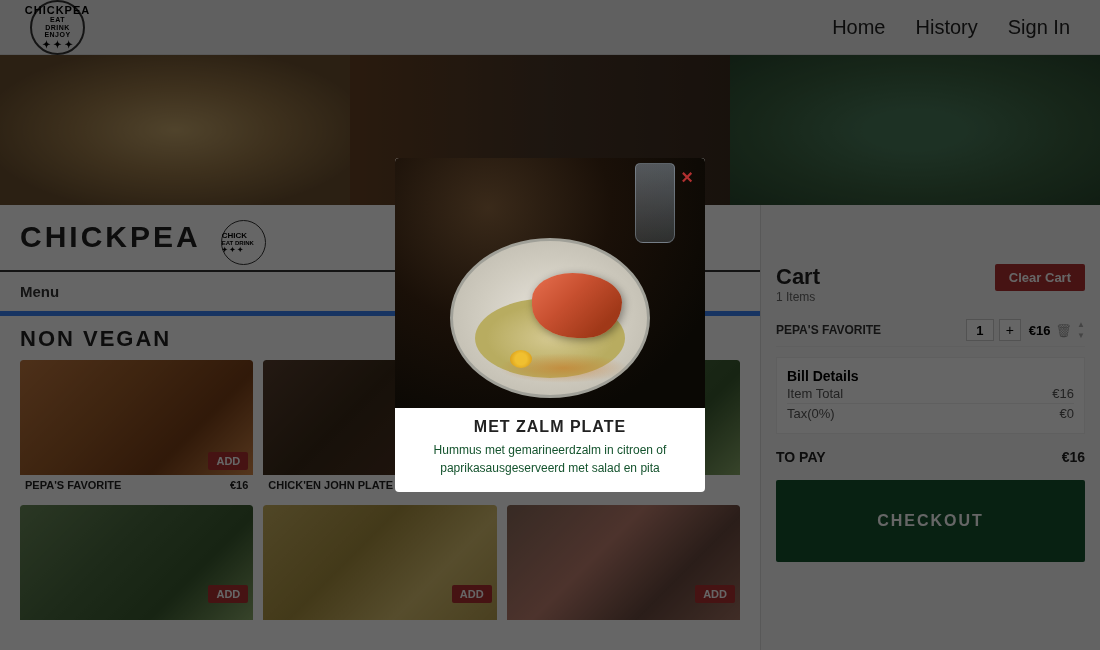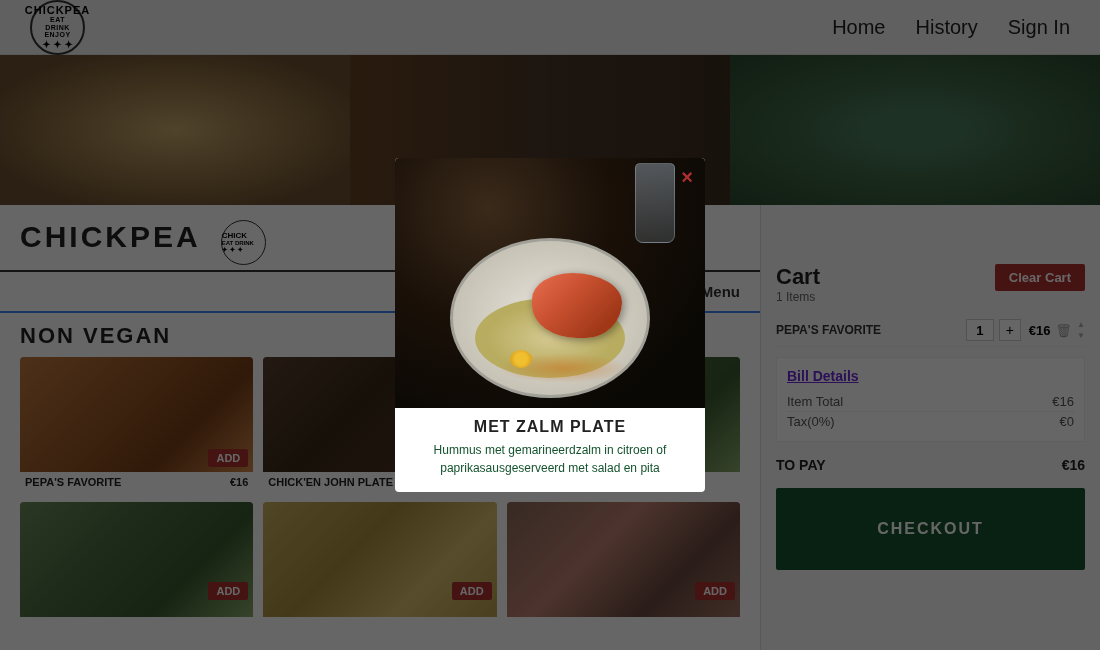--- a/index.html
+++ b/index.html
@@ -109,22 +109,21 @@
       border-radius: 50%;
       width: 45px;
       height: 45px;
       justify-content: center;
       font-weight: bold;
     }
     .menu-tabs {
       padding: 8px 20px;
       display: flex;
       gap: 15px;
-      border-bottom: 2px solid #3b82f6;
-      justify-content: flex-end;
+      border-bottom: 5px solid #3b82f6;
     }
     .menu-tab {
       font-size: 15px;
       font-weight: 600;
       cursor: pointer;
       padding: 3px 0;
       color: #333;
     }
     .section-title {
       padding: 10px 20px 8px;
@@ -288,23 +287,22 @@
       cursor: pointer;
     }
     .bill-section {
       background: #fff;
       border: 1px solid #eee;
       padding: 10px;
     }
     .bill-title {
       font-size: 14px;
       font-weight: 700;
-      color: #6d28d9;
-      margin-bottom: 8px;
-      text-decoration: underline;
+      color: #000000;
+      margin-bottom: 0;
     }
     .bill-row {
       display: flex;
       justify-content: space-between;
       font-size: 13px;
       color: #555;
       padding: 2px 0;
       border-bottom: 1px solid #eee;
     }
     .bill-row:last-child { border-bottom: none; }

